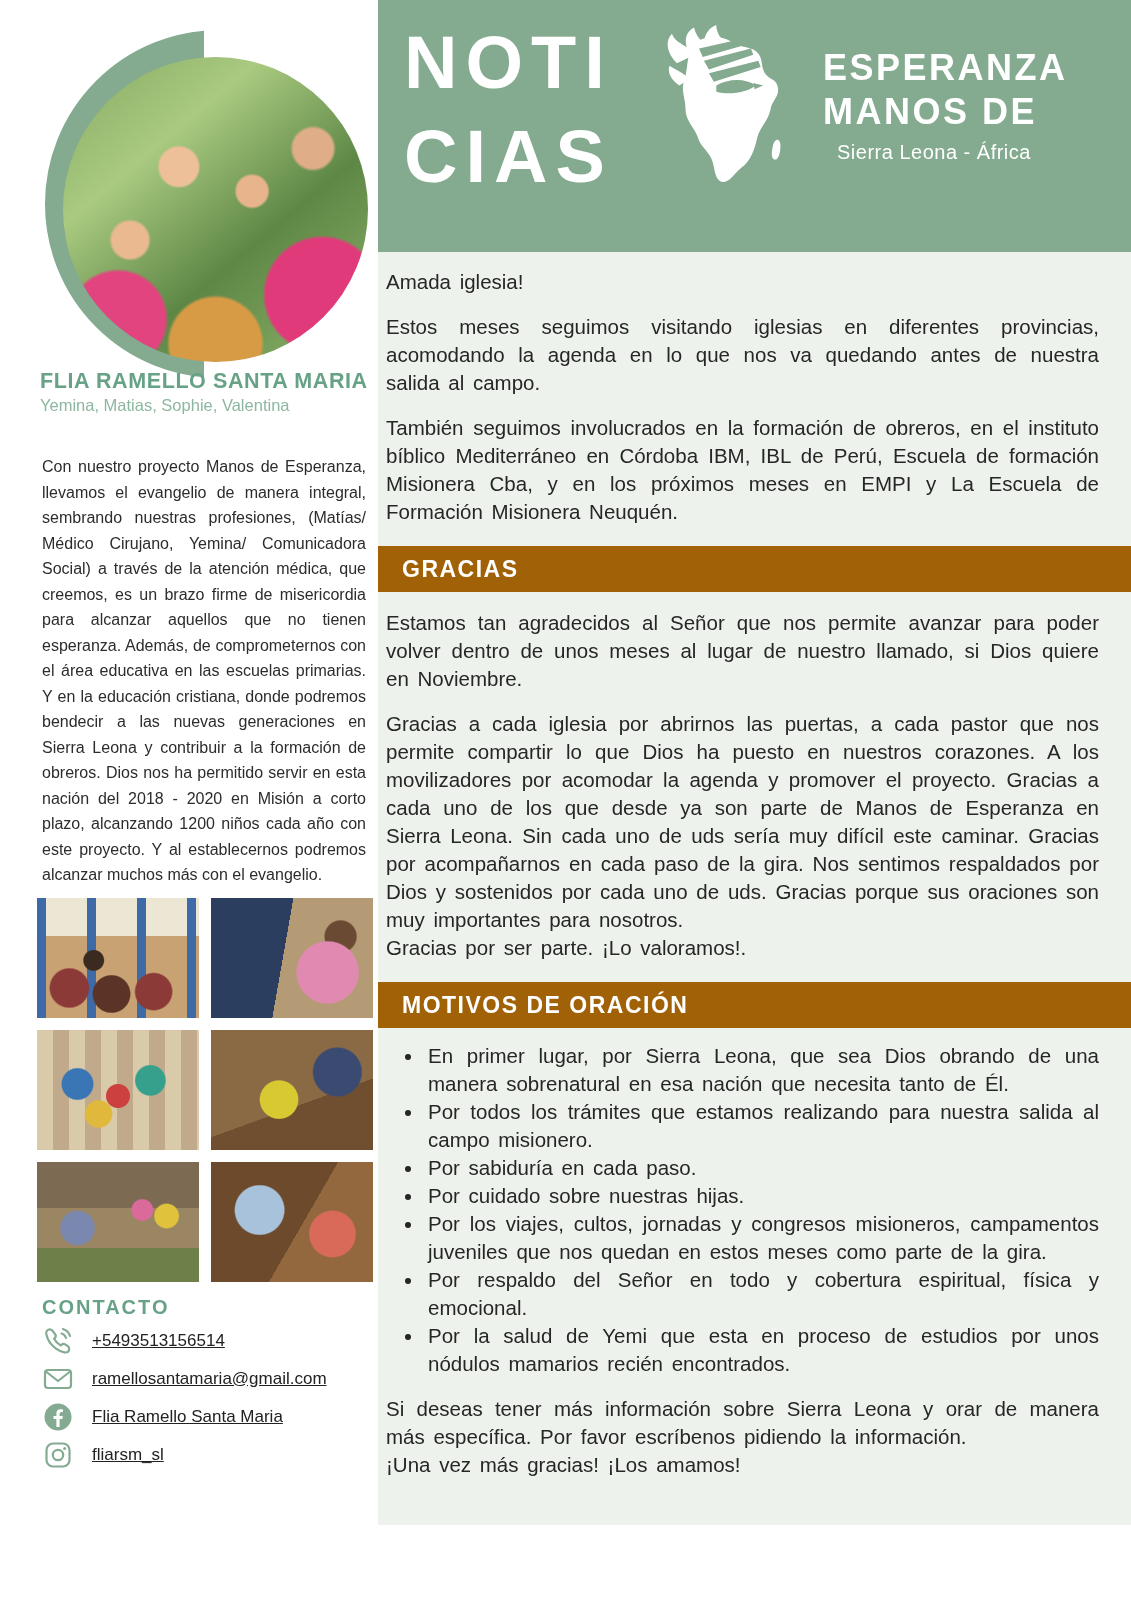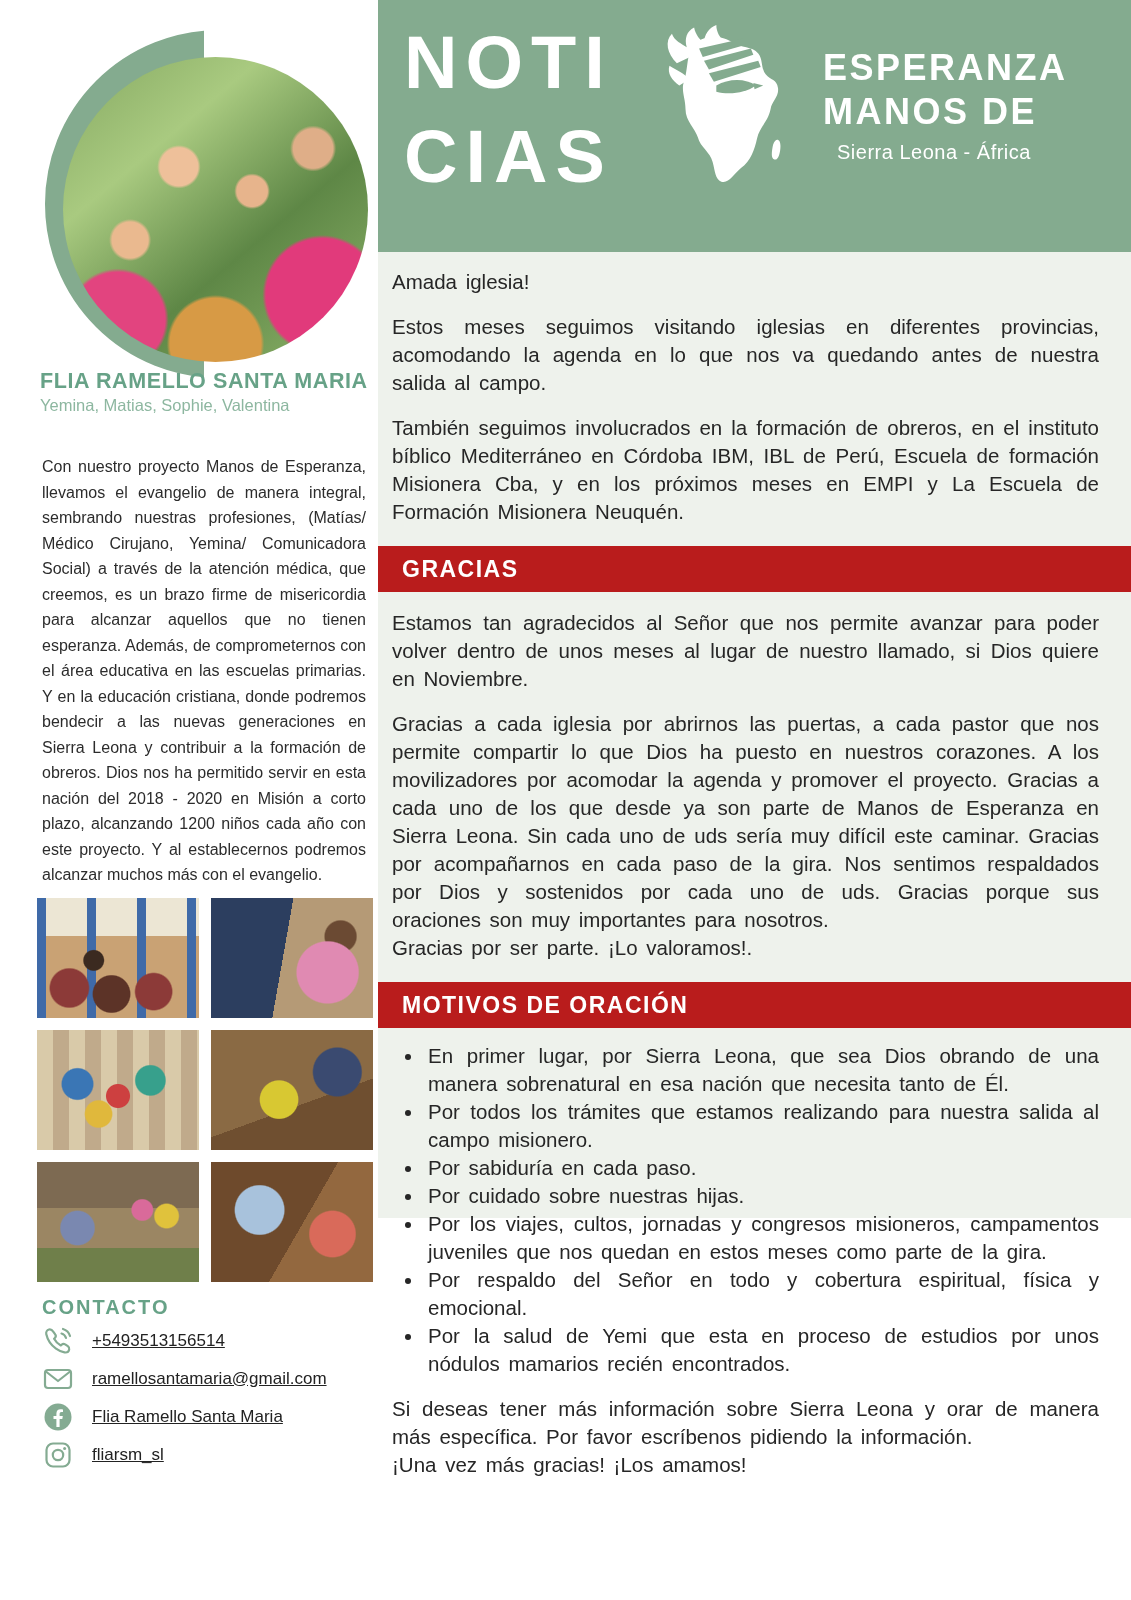--- a/index.html
+++ b/index.html
@@ -71,37 +71,37 @@
   .ph6 { background:
       radial-gradient(circle at 30% 40%, #a8c2dc 0 18%, rgba(0,0,0,0) 19%),
       radial-gradient(circle at 75% 60%, #d96a5a 0 16%, rgba(0,0,0,0) 17%),
       linear-gradient(120deg, #6e4a2c 0 55%, #93683f 55% 100%); }
   .contact { margin:14px 0 0 30px; }
   .contact-heading { font-size:20px; font-weight:bold; letter-spacing:2px; color:#67a287; }
   .contact-row { display:flex; align-items:center; gap:18px; margin-top:6px; height:32px; }
   .contact-row svg { flex:0 0 auto; }
   .contact-value { font-size:17px; color:#222222;text-decoration:underline; }
   
-  .right-col { position:absolute; left:378px; top:0; width:753px; height:1218px; background:#eef2ec; }
+  .right-col { position:absolute; left:378px; top:0; width:753px; height:1525px; background:#eef2ec; }
   .green-header { position:relative; width:753px; height:252px; background:#84ab8f; }
   .newsletter-title {
     position:absolute; left:26px; top:16px; color:#ffffff;
     font-size:74px; font-weight:800; letter-spacing:8px; line-height:94px;
   }
   .logo { position:absolute; left:252px; top:20px; display:flex; align-items:flex-start; }
   .logo-text { margin-left:8px; margin-top:26px; color:#ffffff; }
   .org-line { font-size:36px; font-weight:bold; letter-spacing:2.5px; line-height:44px; }
   .org-sub { font-size:20px; font-weight:normal; letter-spacing:0.5px; margin-top:7px; margin-left:14px; }
   .body-text { width:753px; }
-  .body-text p { padding:0 32px 0 14px; font-size:20.5px; line-height:28px;
+  .body-text p { padding:0 32px 0 8px; font-size:20.5px; line-height:28px;
                  text-align:justify; word-spacing:3px; color:#262626; }
   .greeting { margin-top:16px; }
   .mt { margin-top:17px; }
   .section-bar {
-    margin-top:20px; width:753px; height:46px; background:#b91c1c;
+    margin-top:20px; width:753px; height:46px; background:#a16207;
     display:flex; align-items:center; padding-left:24px;
   }
   .section-bar span { color:#ffffff; font-size:23px; font-weight:bold; letter-spacing:1.5px; }
   .no-gap { margin-top:0 !important; }
   ul.prayer-list { margin:14px 32px 0 22px; padding-left:24px; }
   ul.prayer-list li { font-size:20.5px; line-height:28px; text-align:justify;
                       word-spacing:3px; color:#262626; padding-left:4px; }
 </style>
 </head>
 <body>

